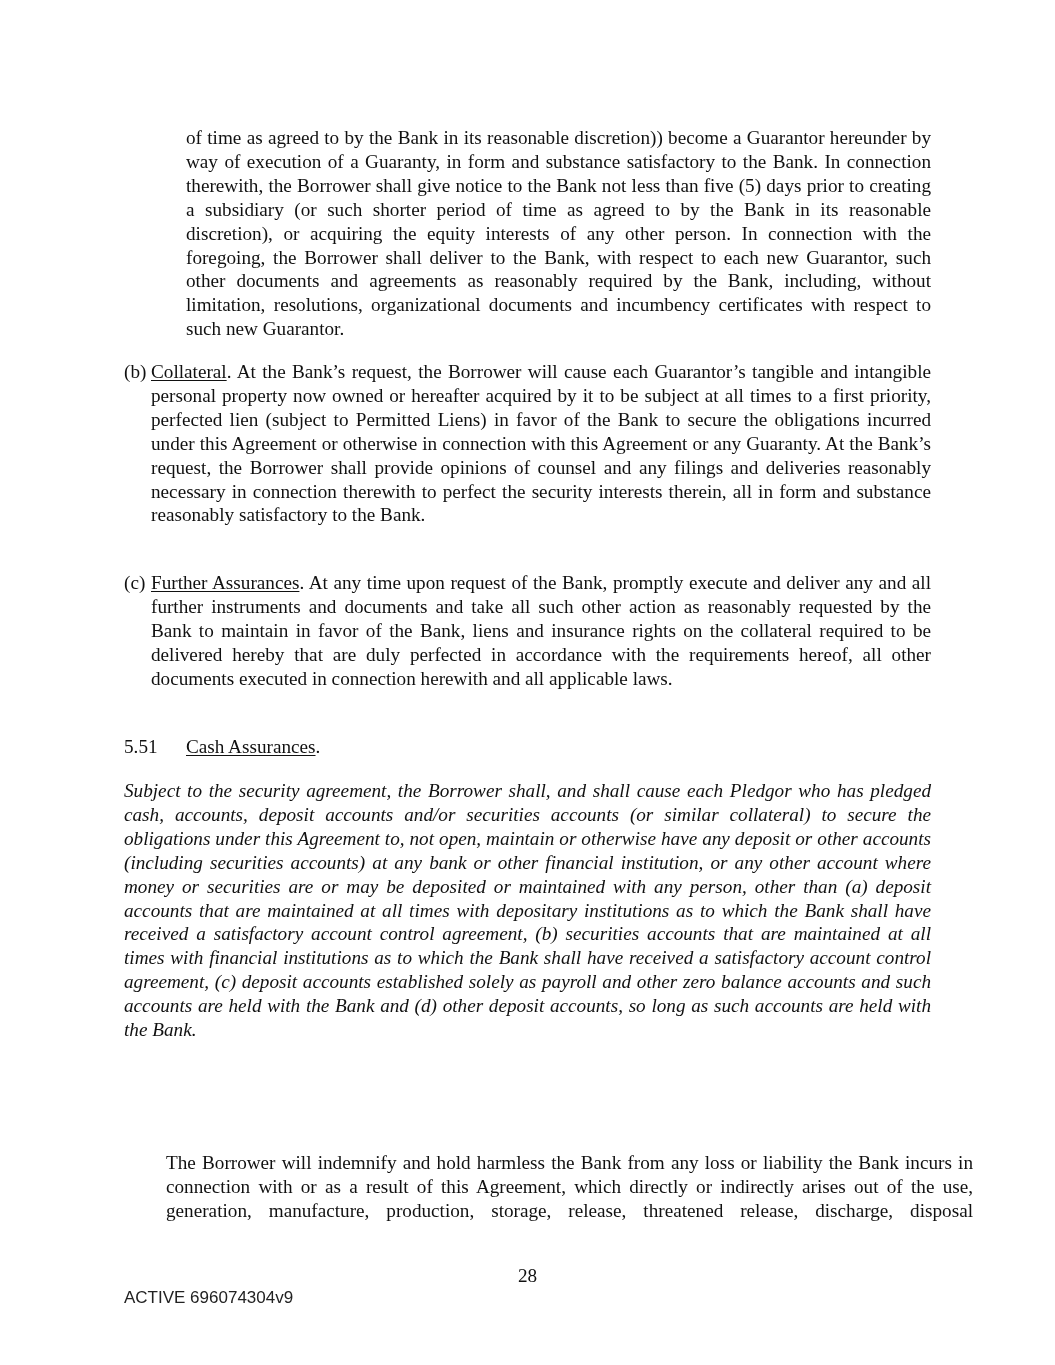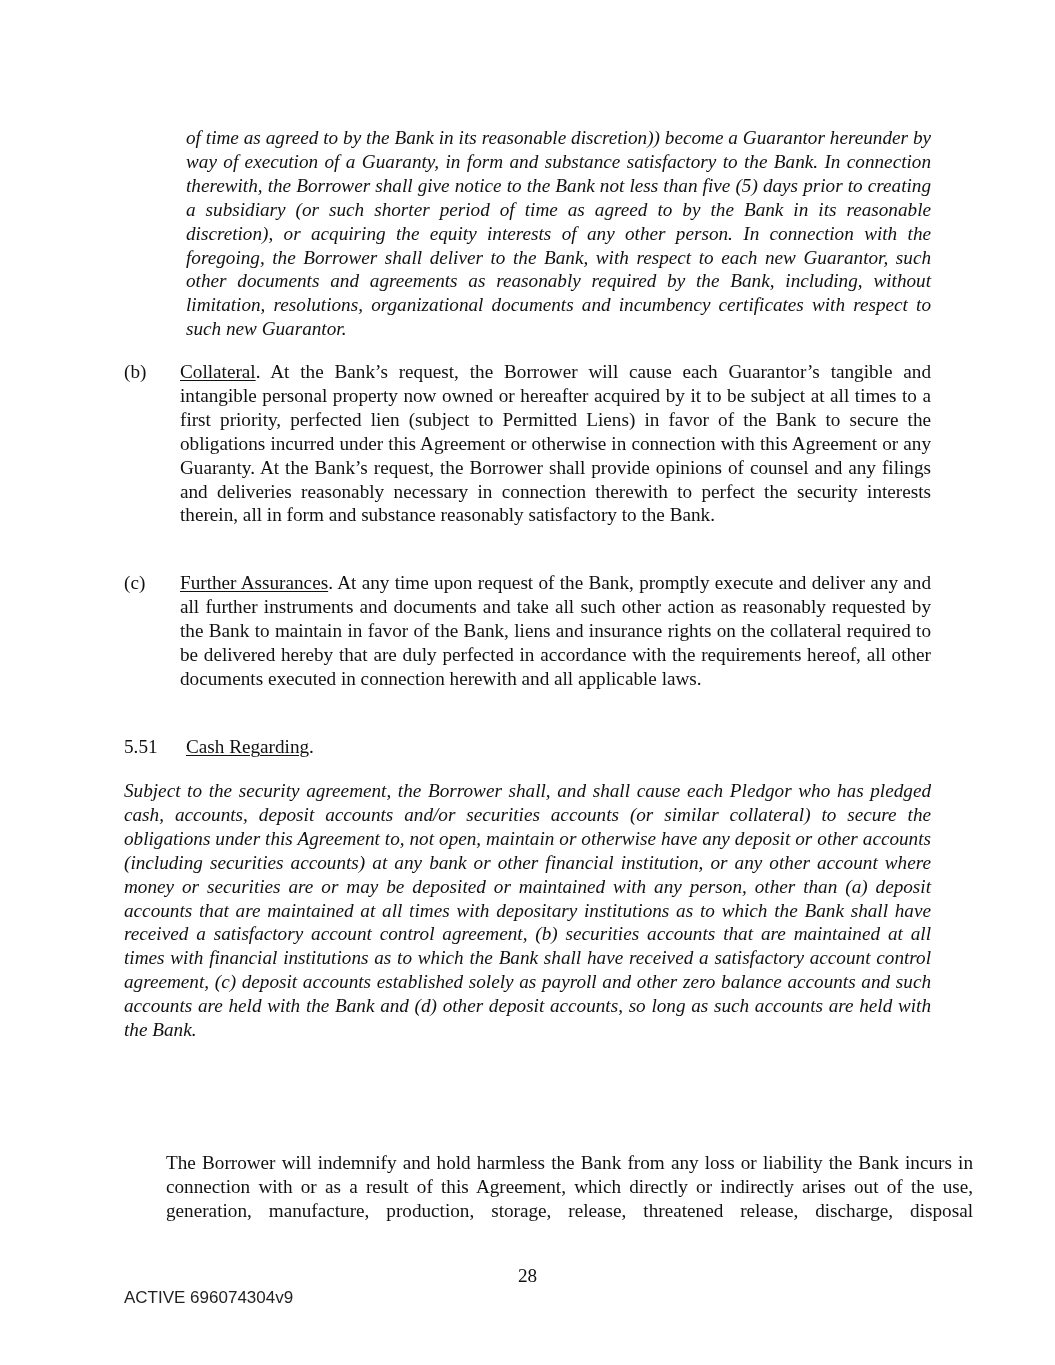--- a/index.html
+++ b/index.html
@@ -29,34 +29,33 @@
       text-align-last: left;
     }
     .block {
       position: absolute;
     }
     
     #para-cont {
       left: 186px;
       top: 126px;
       width: 745px;
-      font-style: italic;
     }
     .item {
       position: absolute;
       left: 124px;
       width: 807px;
     }
     .item .label {
       position: absolute;
       left: 0;
       top: 0;
     }
     .item .body {
-      margin-left: 56px;
+      margin-left: 27px;
     }
     #item-b { top: 360px; }
     #item-c { top: 571px; }
     .heading {
       position: absolute;
       left: 124px;
       width: 807px;
       font-size: 19.2px;
       line-height: 23.9px;
     }
@@ -104,21 +103,21 @@
     <span class="label">(b)</span>
     <div class="body"><span class="u">Collateral</span><span>.  At the Bank’s request, the Borrower will cause each Guarantor’s tangible and intangible personal property now owned or hereafter acquired by it to be subject at all times to a first priority, perfected lien (subject to Permitted Liens) in favor of the Bank to secure the obligations incurred under this Agreement or otherwise in connection with this Agreement or any Guaranty.  At the Bank’s request, the Borrower shall provide opinions of counsel and any filings and deliveries reasonably necessary in connection therewith to perfect the security interests therein, all in form and substance reasonably satisfactory to the Bank.</span></div>
   </div>
 
   <div id="item-c" class="item text">
     <span class="label">(c)</span>
     <div class="body"><span class="u">Further Assurances</span><span>.  At any time upon request of the Bank, promptly execute and deliver any and all further instruments and documents and take all such other action as reasonably requested by the Bank to maintain in favor of the Bank, liens and insurance rights on the collateral required to be delivered hereby that are duly perfected in accordance with the requirements hereof, all other documents executed in connection herewith and all applicable laws.</span></div>
   </div>
 
   <div id="heading-724" class="heading">
-    <span class="num">5.51</span><span class="u">Cash Regarding</span><span>.</span>
+    <span class="num">5.51</span><span class="u">Cash Assurances</span><span>.</span>
   </div>
 
   <div id="para-724" class="full text">Subject to the security agreement, the Borrower shall, and shall cause each Pledgor who has pledged cash, accounts, deposit accounts and/or securities accounts (or similar collateral) to secure the obligations under this Agreement to, not open, maintain or otherwise have any deposit or other accounts (including securities accounts) at any bank or other financial institution, or any other account where money or securities are or may be deposited or maintained with any person, other than (a) deposit accounts that are maintained at all times with depositary institutions as to which the Bank shall have received a satisfactory account control agreement, (b) securities accounts that are maintained at all times with financial institutions  as to which the Bank shall have received a satisfactory account control agreement, (c) deposit accounts established solely as payroll and other zero balance accounts and such accounts are held with the Bank and (d) other deposit accounts, so long as such accounts are held with the Bank.</div>
 
 
 
   <div id="para-81" class="full text" style="text-align-last: justify; margin-left: 42px;">The Borrower will indemnify and hold harmless the Bank from any loss or liability the Bank incurs in connection with or as a result of this Agreement, which directly or indirectly arises out of the use, generation, manufacture, production, storage, release, threatened release, discharge, disposal</div>
 
   <div id="page-number">28</div>
   <div id="doc-id">ACTIVE 696074304v9</div>

